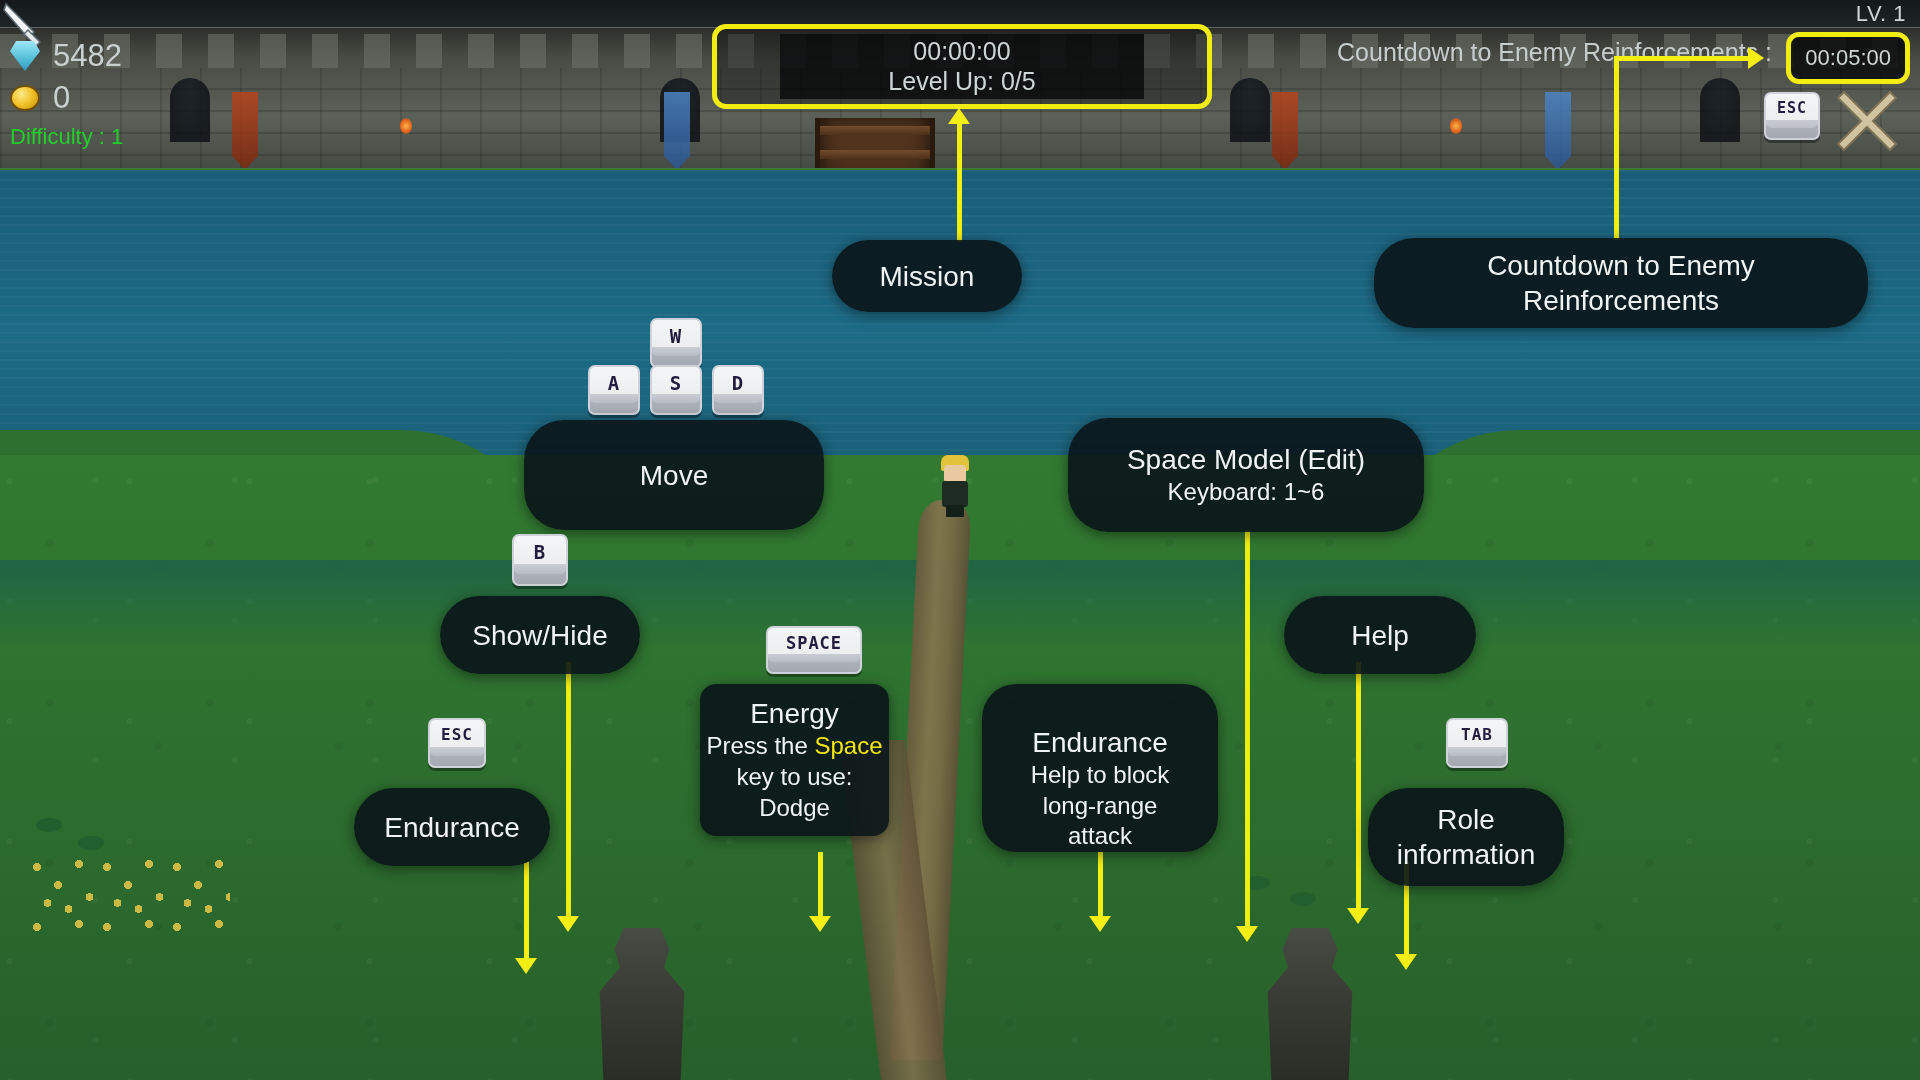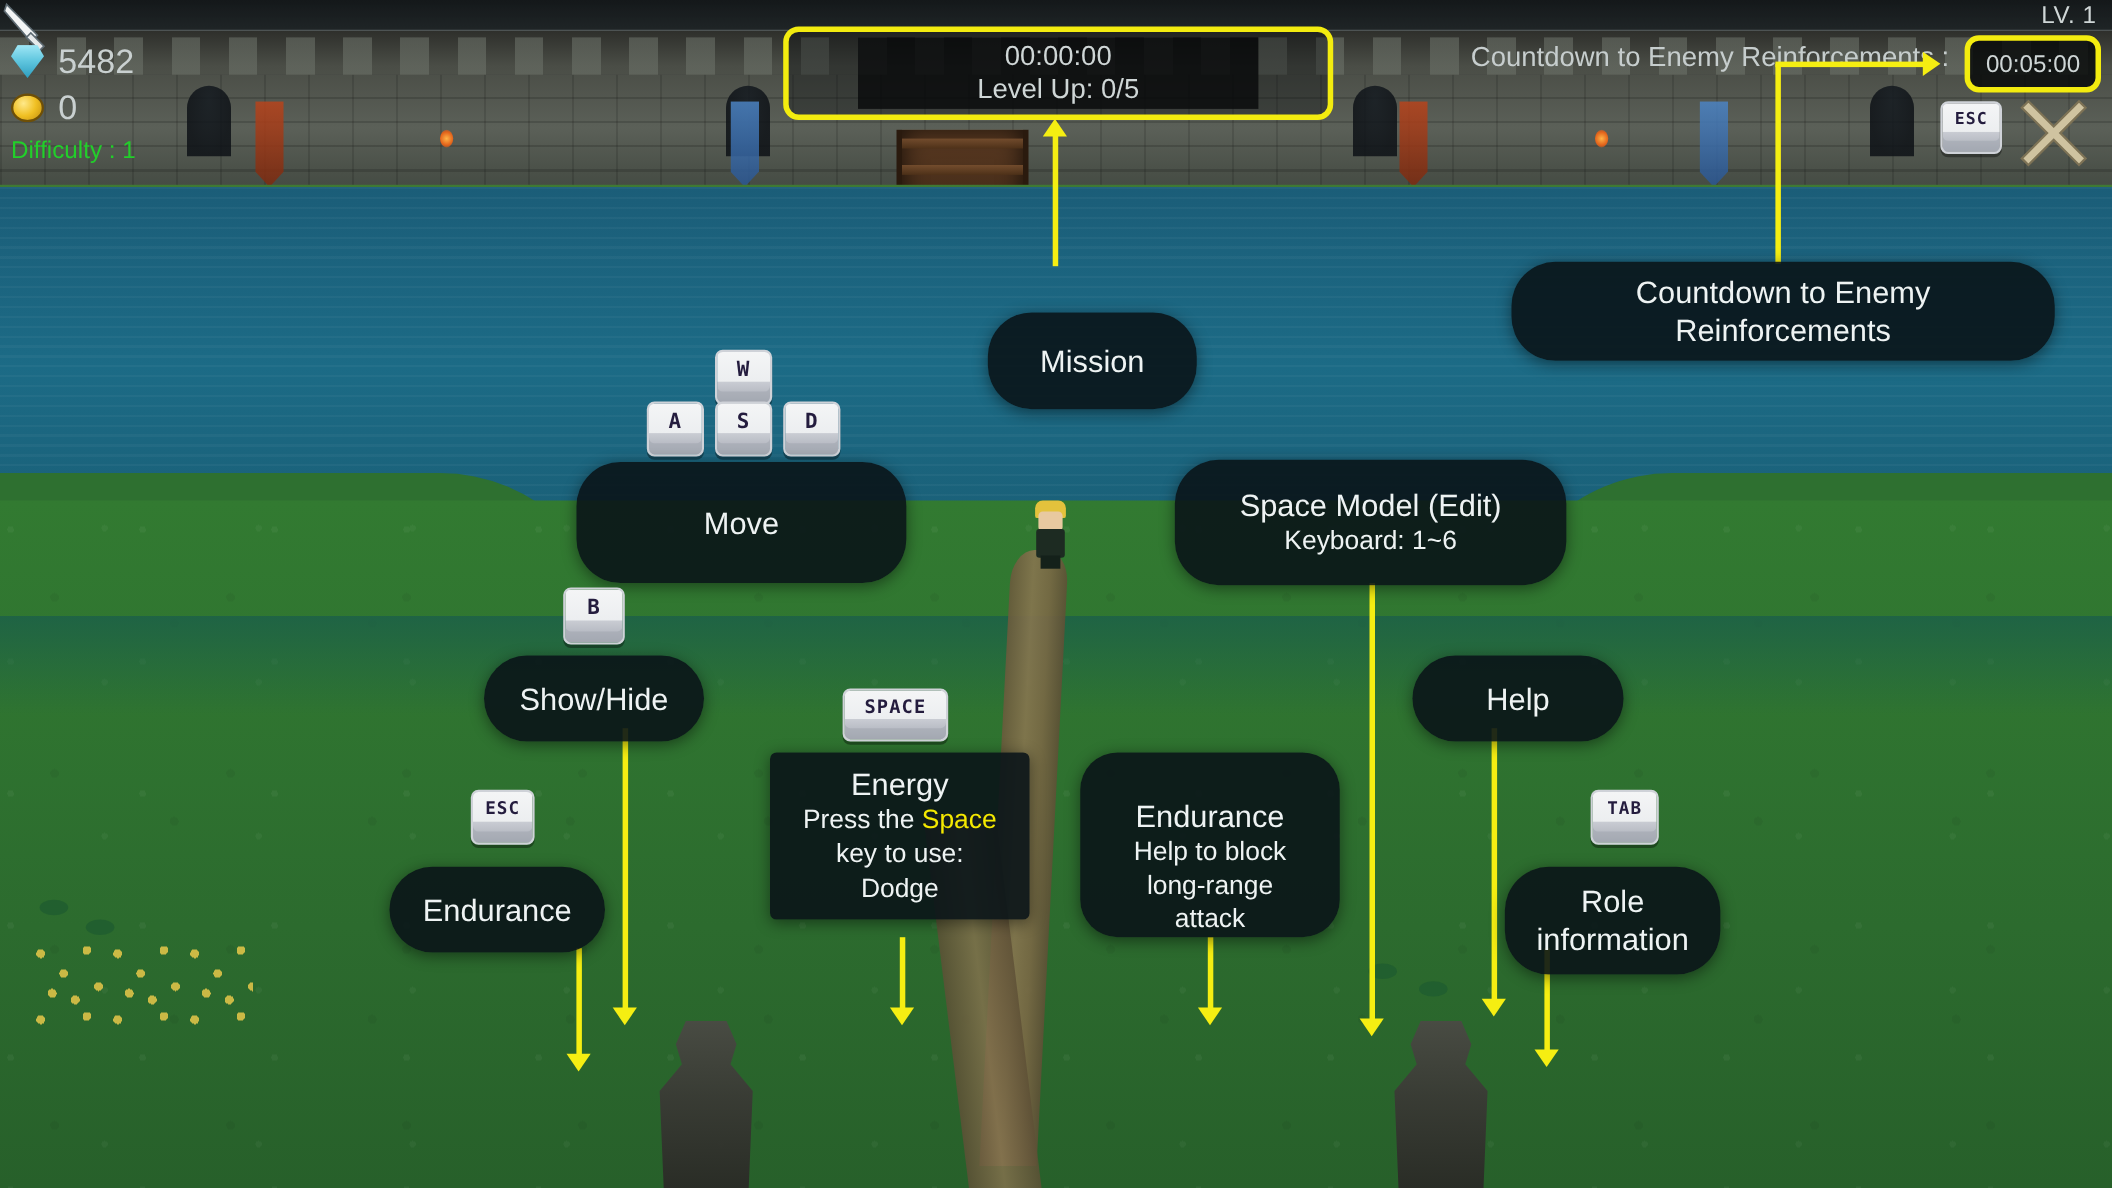--- a/index.html
+++ b/index.html
@@ -337,21 +337,21 @@
 
   <div class="arrow" style="left:1098px; top:852px; width:5px; height:68px;"></div>
   <div class="arrow-head ah-down" style="left:1089px; top:916px;"></div>
 
   <div class="arrow" style="left:1356px; top:662px; width:5px; height:250px;"></div>
   <div class="arrow-head ah-down" style="left:1347px; top:908px;"></div>
 
   <div class="arrow" style="left:1404px; top:862px; width:5px; height:96px;"></div>
   <div class="arrow-head ah-down" style="left:1395px; top:954px;"></div>
 
-  <div class="bubble" style="left:898px; top:240px; width:190px; height:88px;margin-top:44px;">
+  <div class="bubble" style="left:832px; top:240px; width:190px; height:72px;">
     <div class="b-title">Mission</div>
   </div>
 
   <div class="bubble" style="left:1374px; top:238px; width:494px; height:90px;">
     <div class="b-title">Countdown to Enemy</div>
     <div class="b-title">Reinforcements</div>
   </div>
 
   <div class="keycap" style="left:650px; top:318px; width:52px; height:50px; font-size:19px;">
     <span>W</span>
@@ -392,21 +392,21 @@
   </div>
 
   <div class="keycap" style="left:428px; top:718px; width:58px; height:50px; font-size:16px;">
     <span>ESC</span>
   </div>
 
   <div class="keycap" style="left:1446px; top:718px; width:62px; height:50px; font-size:16px;">
     <span>TAB</span>
   </div>
 
-  <div class="bubble" style="left:700px; top:684px; width:236px; height:152px; border-radius:6px;">
+  <div class="bubble" style="left:700px; top:684px; width:189px; height:152px; border-radius:16px;">
     <div class="b-title">Energy</div>
     <div class="b-sub">
       <span>Press the </span><span class="hl">Space</span>
     </div>
     <div class="b-sub">key to use:</div>
     <div class="b-sub">Dodge</div>
   </div>
 
   <div class="bubble" style="left:982px; top:684px; width:236px; height:168px; border-radius:34px;justify-content:flex-end;">
     <div class="b-title">Endurance</div>

